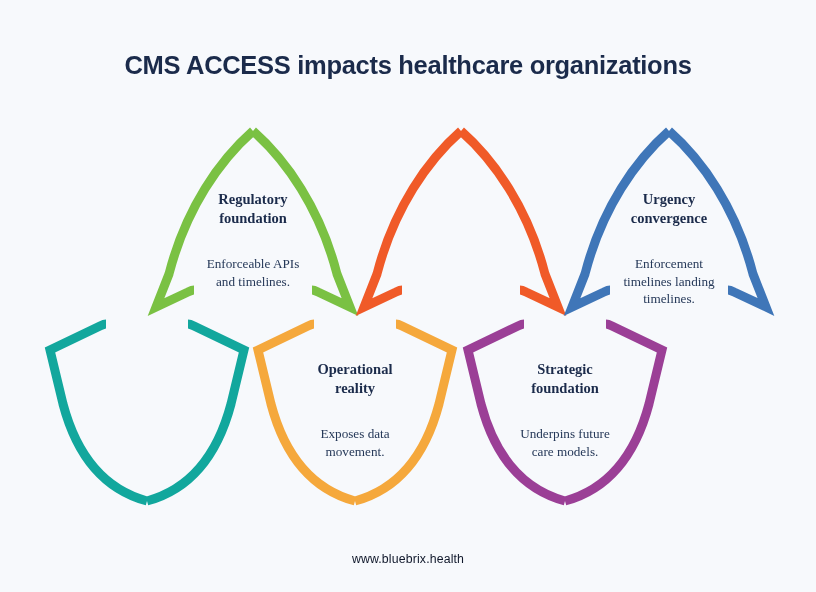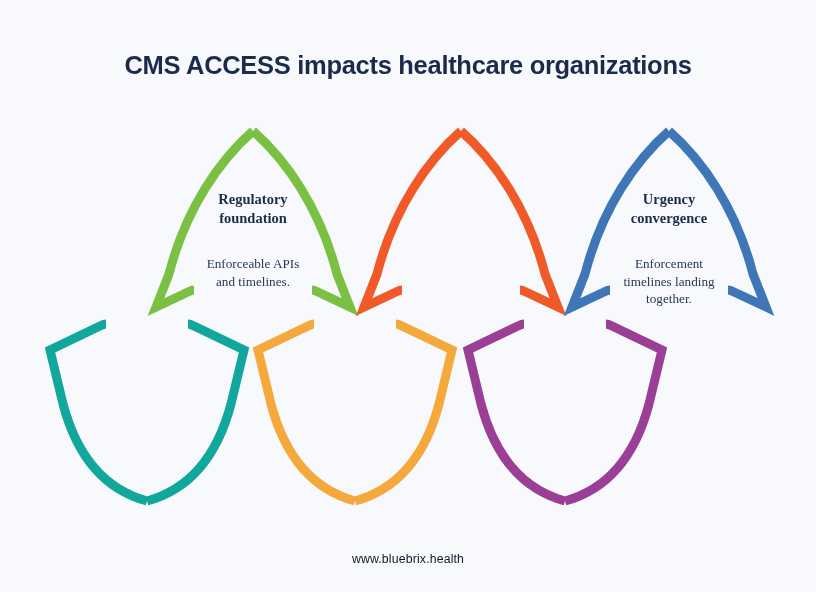--- a/index.html
+++ b/index.html
@@ -121,36 +121,56 @@
                M103 5 C 136 34, 170 82, 187 148 L 200 181 L 168 166 C 166 165, 164 164, 162 164"></path>
     </svg>
     <div class="card-text" style="left:591px; top:190px; width:156px;">
       <div class="card-heading">
         <span>Urgency</span><br>
         <span>convergence</span>
       </div>
       <div class="card-body">
         <span>Enforcement</span><br>
         <span>timelines landing</span><br>
-        <span>together.</span>
+        <span>timelines.</span>
       </div>
     </div>
 
     <svg class="shield-svg" style="left:44px; top:316px;" width="206" height="190" viewBox="0 0 206 190">
       <path class="shield-path" stroke="#12a79d" d="M62 8 C 60 8, 58 9, 56 10 L 6 34 L 19 88 C 36 152, 70 176, 103 185
                M144 8 C 146 8, 148 9, 150 10 L 200 34 L 187 88 C 170 152, 136 176, 103 185"></path>
     </svg>
 
     <svg class="shield-svg" style="left:252px; top:316px;" width="206" height="190" viewBox="0 0 206 190">
       <path class="shield-path" stroke="#f5a83c" d="M62 8 C 60 8, 58 9, 56 10 L 6 34 L 19 88 C 36 152, 70 176, 103 185
                M144 8 C 146 8, 148 9, 150 10 L 200 34 L 187 88 C 170 152, 136 176, 103 185"></path>
     </svg>
+    <div class="card-text" style="left:277px; top:360px; width:156px;">
+      <div class="card-heading">
+        <span>Operational</span><br>
+        <span>reality</span>
+      </div>
+      <div class="card-body">
+        <span>Exposes data</span><br>
+        <span>movement.</span>
+      </div>
+    </div>
 
     <svg class="shield-svg" style="left:462px; top:316px;" width="206" height="190" viewBox="0 0 206 190">
       <path class="shield-path" stroke="#9b3f96" d="M62 8 C 60 8, 58 9, 56 10 L 6 34 L 19 88 C 36 152, 70 176, 103 185
                M144 8 C 146 8, 148 9, 150 10 L 200 34 L 187 88 C 170 152, 136 176, 103 185"></path>
     </svg>
+    <div class="card-text" style="left:487px; top:360px; width:156px;">
+      <div class="card-heading">
+        <span>Strategic</span><br>
+        <span>foundation</span>
+      </div>
+      <div class="card-body">
+        <span>Underpins future</span><br>
+        <span>care models.</span>
+      </div>
+    </div>
 
   </div>
 
   <div id="footer-url">www.bluebrix.health</div>
 
 </div>
 
 </body></html>

